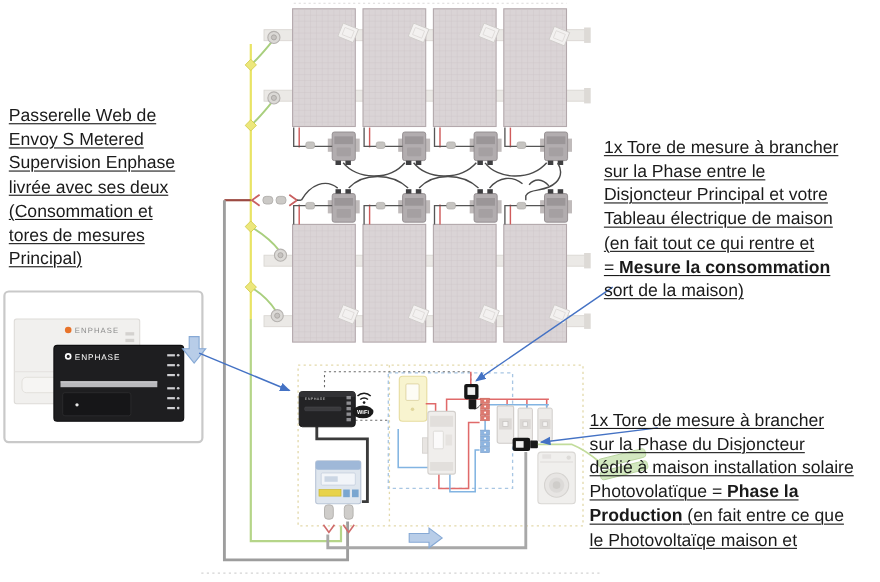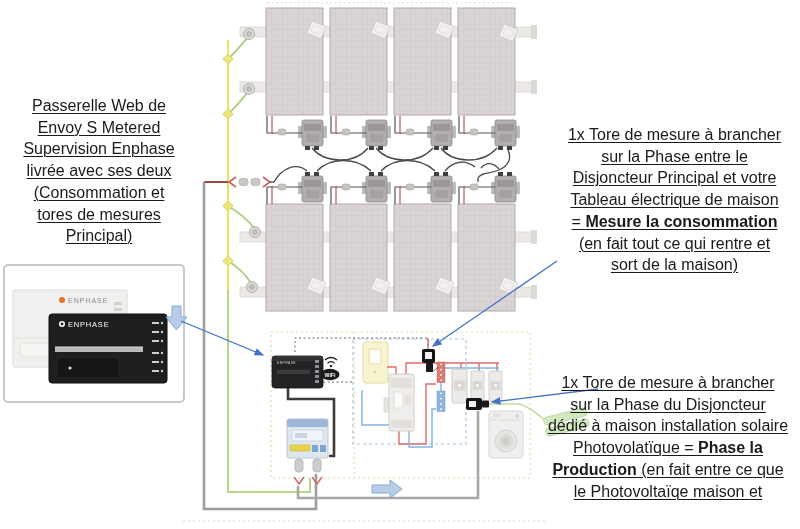--- a/index.html
+++ b/index.html
@@ -1,19 +1,19 @@
 <!DOCTYPE html>
 <html><head>
 <meta charset="utf-8">
 <style>
   html,body{margin:0;padding:0;background:#fff;}
   .stage{position:relative;width:800px;height:529px;background:#ffffff;overflow:hidden;
          font-family:"Liberation Sans",sans-serif;}
   .stage svg{position:absolute;left:0;top:0;}
-  .note{position:absolute;text-align:center;font-size:16px;line-height:21.7px;color:#1a1a1a;}
+  .note{position:absolute;text-align:left;font-size:16px;line-height:21.7px;color:#1a1a1a;}
   .nl{display:block;text-decoration:underline;text-decoration-thickness:1.2px;text-underline-offset:2px;}
   .nl b{font-weight:700;}
 </style>
 </head>
 <body>
 
 <div class="stage">
 
 <svg width="800" height="529" viewBox="0 0 800 529">
   <defs>
@@ -381,22 +381,22 @@
   <span class="nl">(Consommation et</span>
   <span class="nl">tores de mesures</span>
   <span class="nl">Principal)</span>
 </div>
 
 <div class="note" style="left:549px;top:124px;width:251px;">
   <span class="nl">1x Tore de mesure à brancher</span>
   <span class="nl">sur la Phase entre le</span>
   <span class="nl">Disjoncteur Principal et votre</span>
   <span class="nl">Tableau électrique de maison</span>
+  <span class="nl">(en fait tout ce qui rentre et</span>
   <span class="nl"><span>= </span><b>Mesure la consommation</b></span>
-  <span class="nl">(en fait tout ce qui rentre et</span>
   <span class="nl">sort de la maison)</span>
 </div>
 
 <div class="note" style="left:536px;top:372px;width:264px;">
   <span class="nl">1x Tore de mesure à brancher</span>
   <span class="nl">sur la Phase du Disjoncteur</span>
   <span class="nl">dédié à maison installation solaire</span>
   <span class="nl"><span>Photovolatïque = </span><b>Phase la</b></span>
   <span class="nl"><b>Production</b><span> (en fait entre ce que</span></span>
   <span class="nl">le Photovoltaïqe maison et</span>

